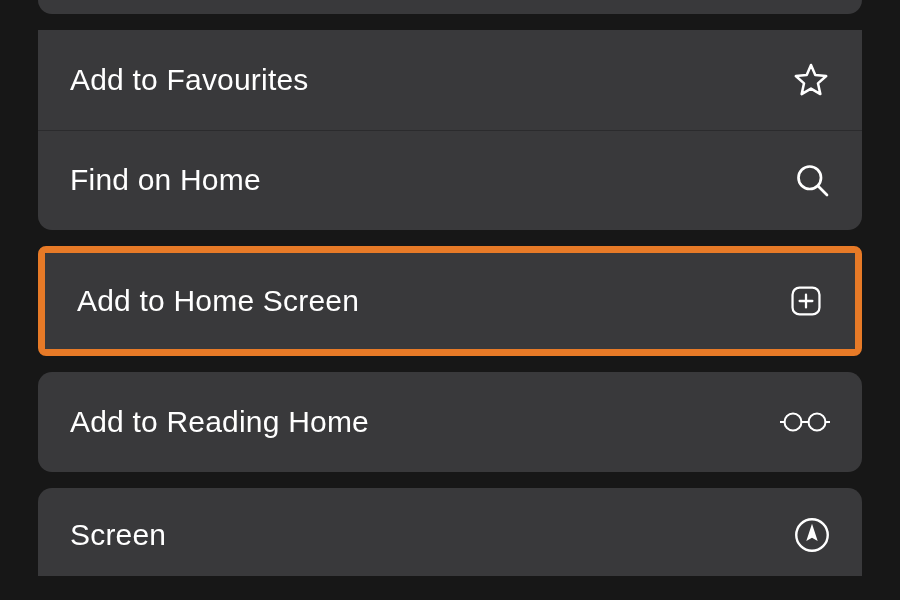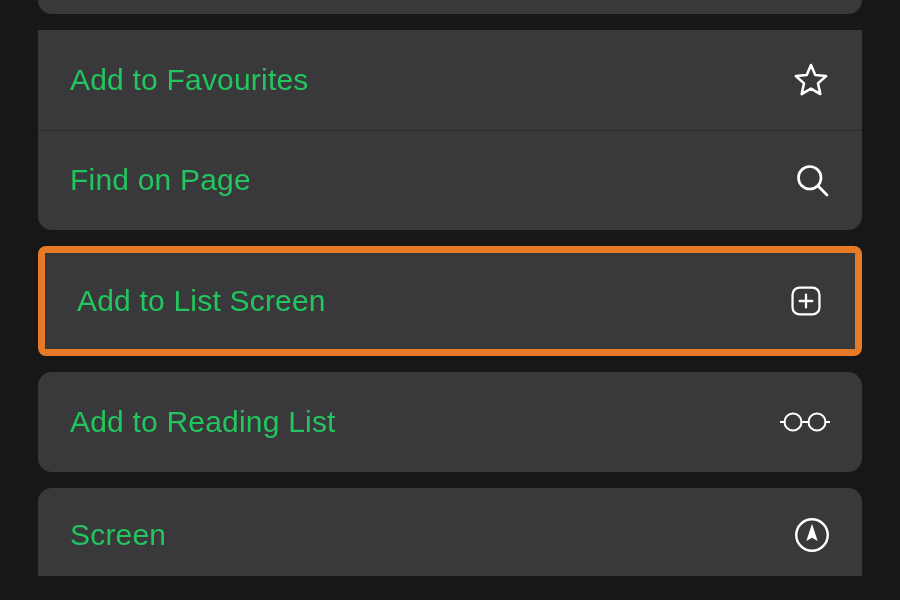--- a/index.html
+++ b/index.html
@@ -54,21 +54,21 @@
     .menu-item + .menu-item::before {
       content: "";
       position: absolute;
       top: 0;
       left: 0;
       right: 0;
       height: 1px;
       background: #2b2b2d;
     }
     .menu-label {
-      color: #22c55e;
+      color: #ffffff;
       font-size: 30px;
       font-weight: 400;
       letter-spacing: 0.2px;
       text-align: right;
     }
     .menu-icon {
       display: flex;
       align-items: center;
       justify-content: center;
       color: #ffffff;
@@ -97,46 +97,46 @@
 <div class="menu-group first">
   <div class="menu-item">
     <span class="menu-label">Add to Favourites</span>
     <span class="menu-icon">
       <svg width="38" height="38" viewBox="0 0 24 24" fill="none" stroke="currentColor" stroke-width="1.6" stroke-linejoin="round" stroke-linecap="round">
         <path d="M12 2.5 L14.7 8.9 L21.6 9.5 L16.4 14.1 L17.9 20.9 L12 17.4 L6.1 20.9 L7.6 14.1 L2.4 9.5 L9.3 8.9 Z"></path>
       </svg>
     </span>
   </div>
   <div class="menu-item">
-    <span class="menu-label">Find on Page</span>
+    <span class="menu-label">Find on Home</span>
     <span class="menu-icon">
       <svg width="36" height="36" viewBox="0 0 24 24" fill="none" stroke="currentColor" stroke-width="1.8" stroke-linecap="round">
         <circle cx="10.5" cy="10.5" r="7.5"></circle>
         <line x1="16.2" y1="16.2" x2="22" y2="22"></line>
       </svg>
     </span>
   </div>
 </div>
 
 <div class="highlight-box">
   <div class="menu-item">
-    <span class="menu-label">Add to List Screen</span>
+    <span class="menu-label">Add to Home Screen</span>
     <span class="menu-icon">
       <svg width="34" height="34" viewBox="0 0 24 24" fill="none" stroke="currentColor" stroke-width="1.6" stroke-linecap="round">
         <rect x="2.5" y="2.5" width="19" height="19" rx="5" ry="5"></rect>
         <line x1="12" y1="7.5" x2="12" y2="16.5"></line>
         <line x1="7.5" y1="12" x2="16.5" y2="12"></line>
       </svg>
     </span>
   </div>
 </div>
 
 <div class="menu-group">
   <div class="menu-item">
-    <span class="menu-label">Add to Reading List</span>
+    <span class="menu-label">Add to Reading Home</span>
     <span class="menu-icon">
       <svg width="50" height="30" viewBox="0 0 50 24" fill="none" stroke="currentColor" stroke-width="2" stroke-linecap="round">
         <circle cx="13" cy="12" r="8.5"></circle>
         <circle cx="37" cy="12" r="8.5"></circle>
         <line x1="21.5" y1="12" x2="28.5" y2="12"></line>
         <line x1="0" y1="12" x2="4.5" y2="12"></line>
         <line x1="45.5" y1="12" x2="50" y2="12"></line>
       </svg>
     </span>
   </div>

